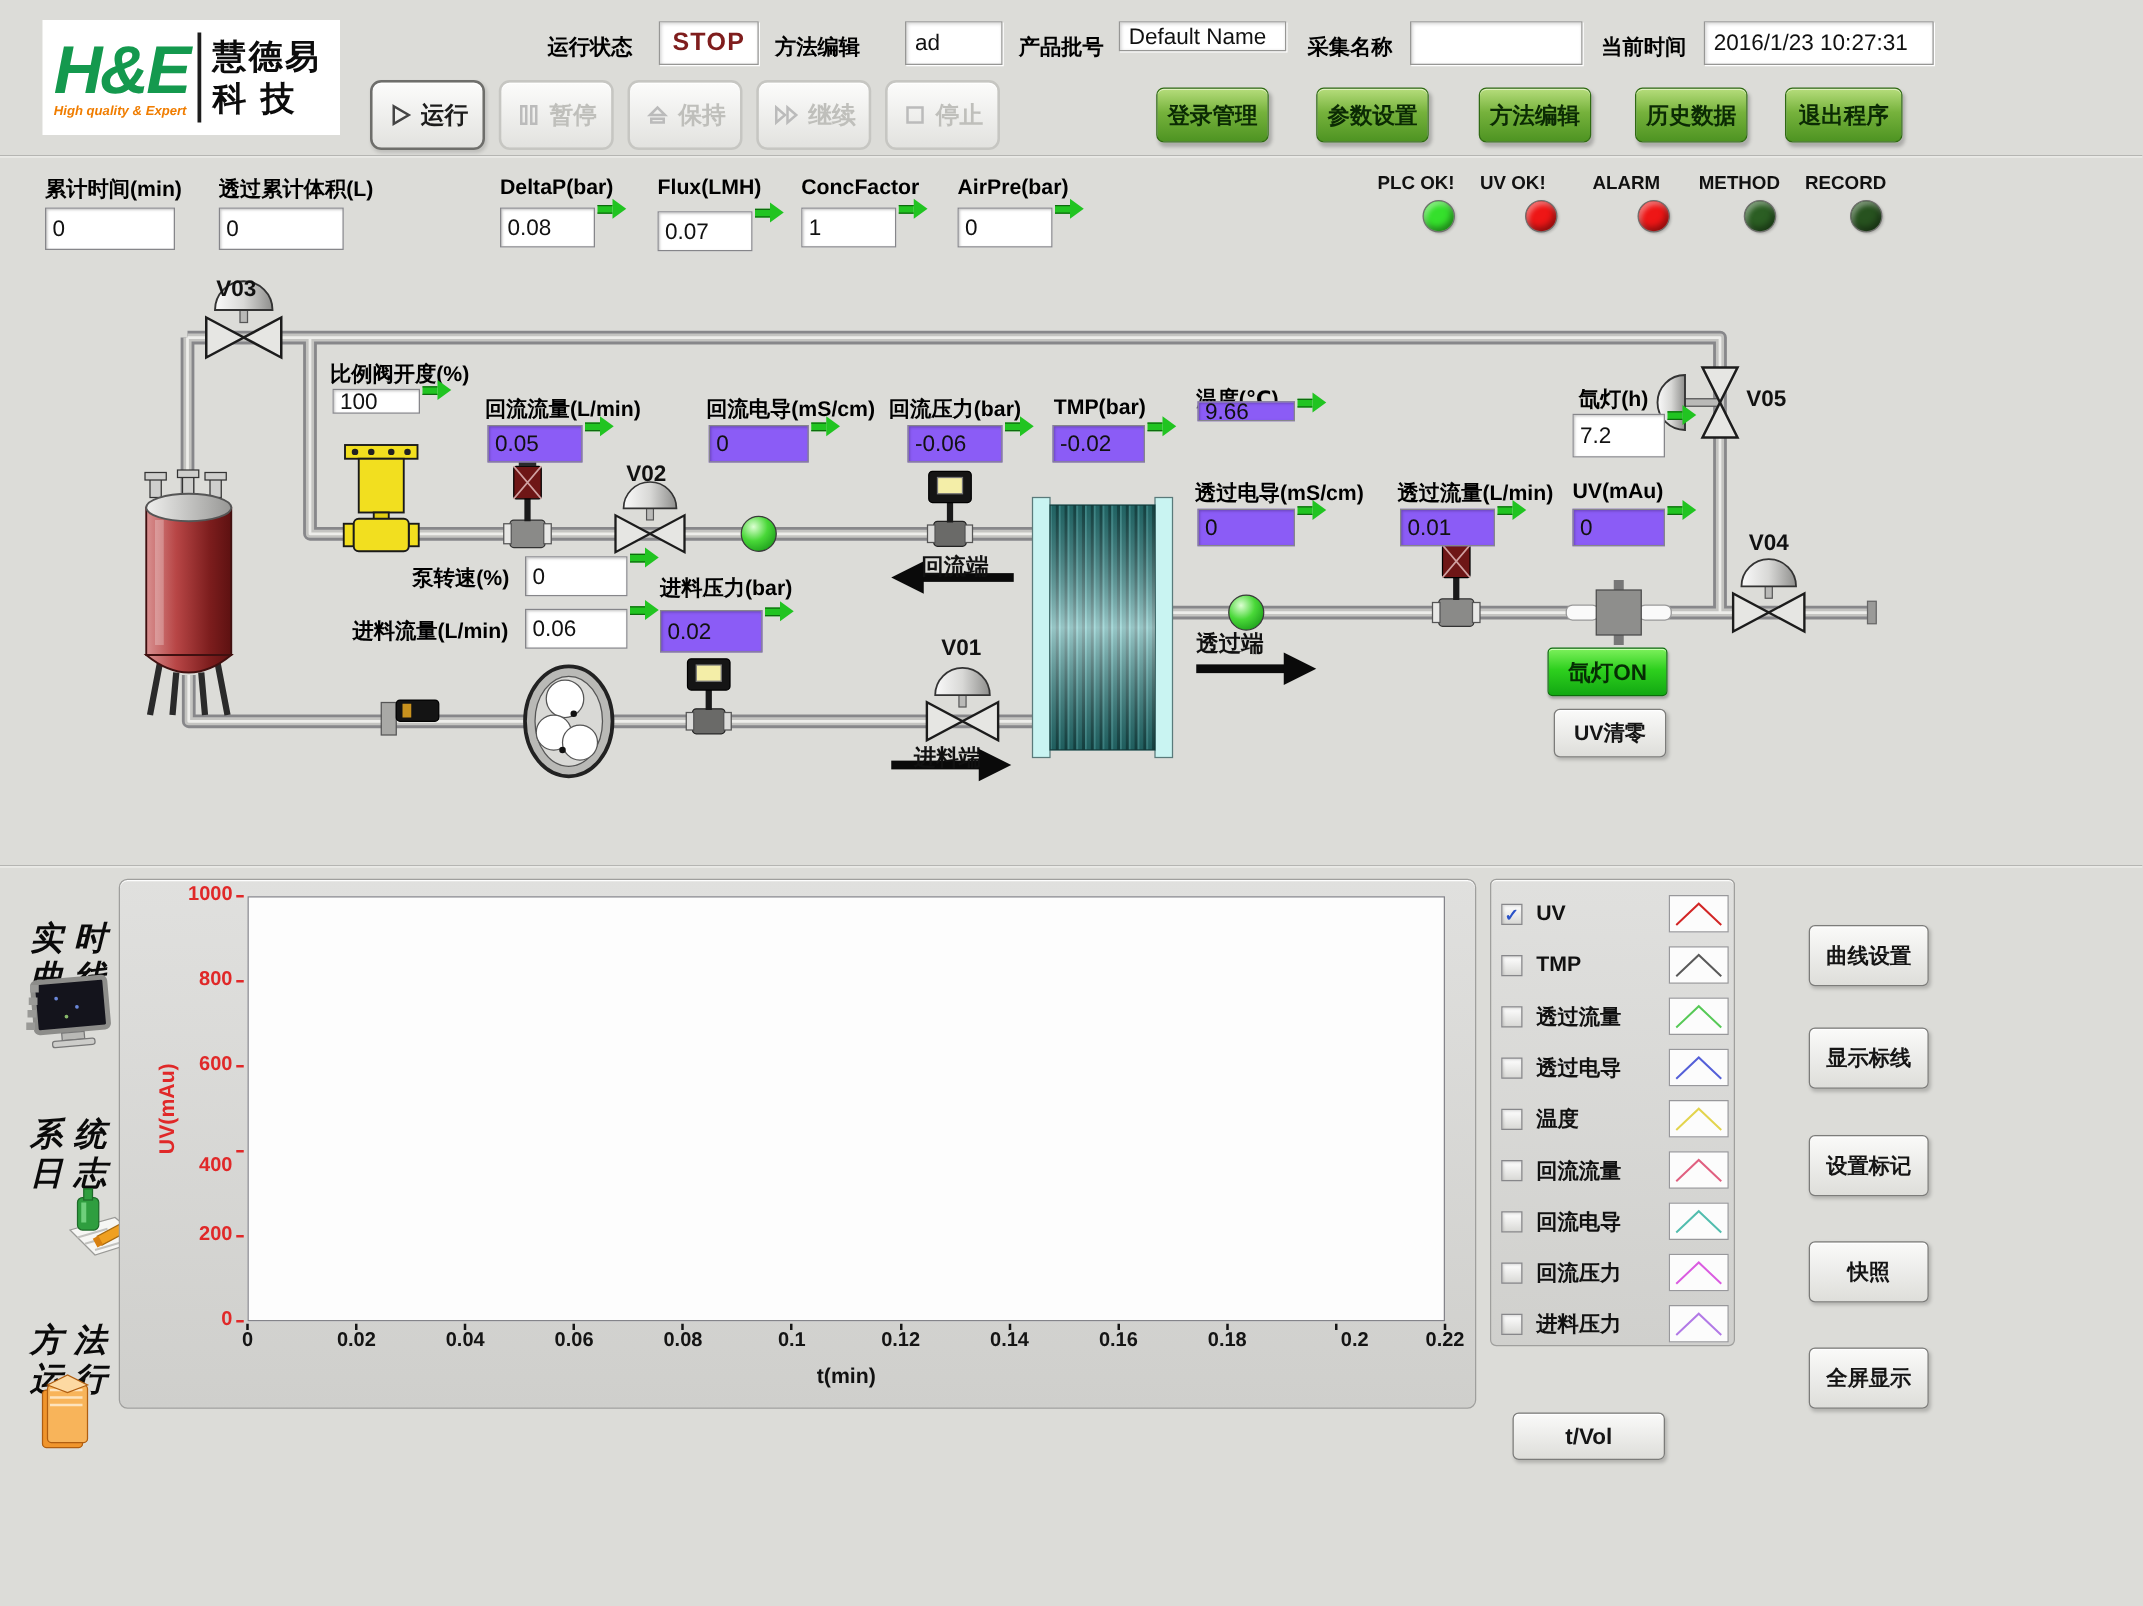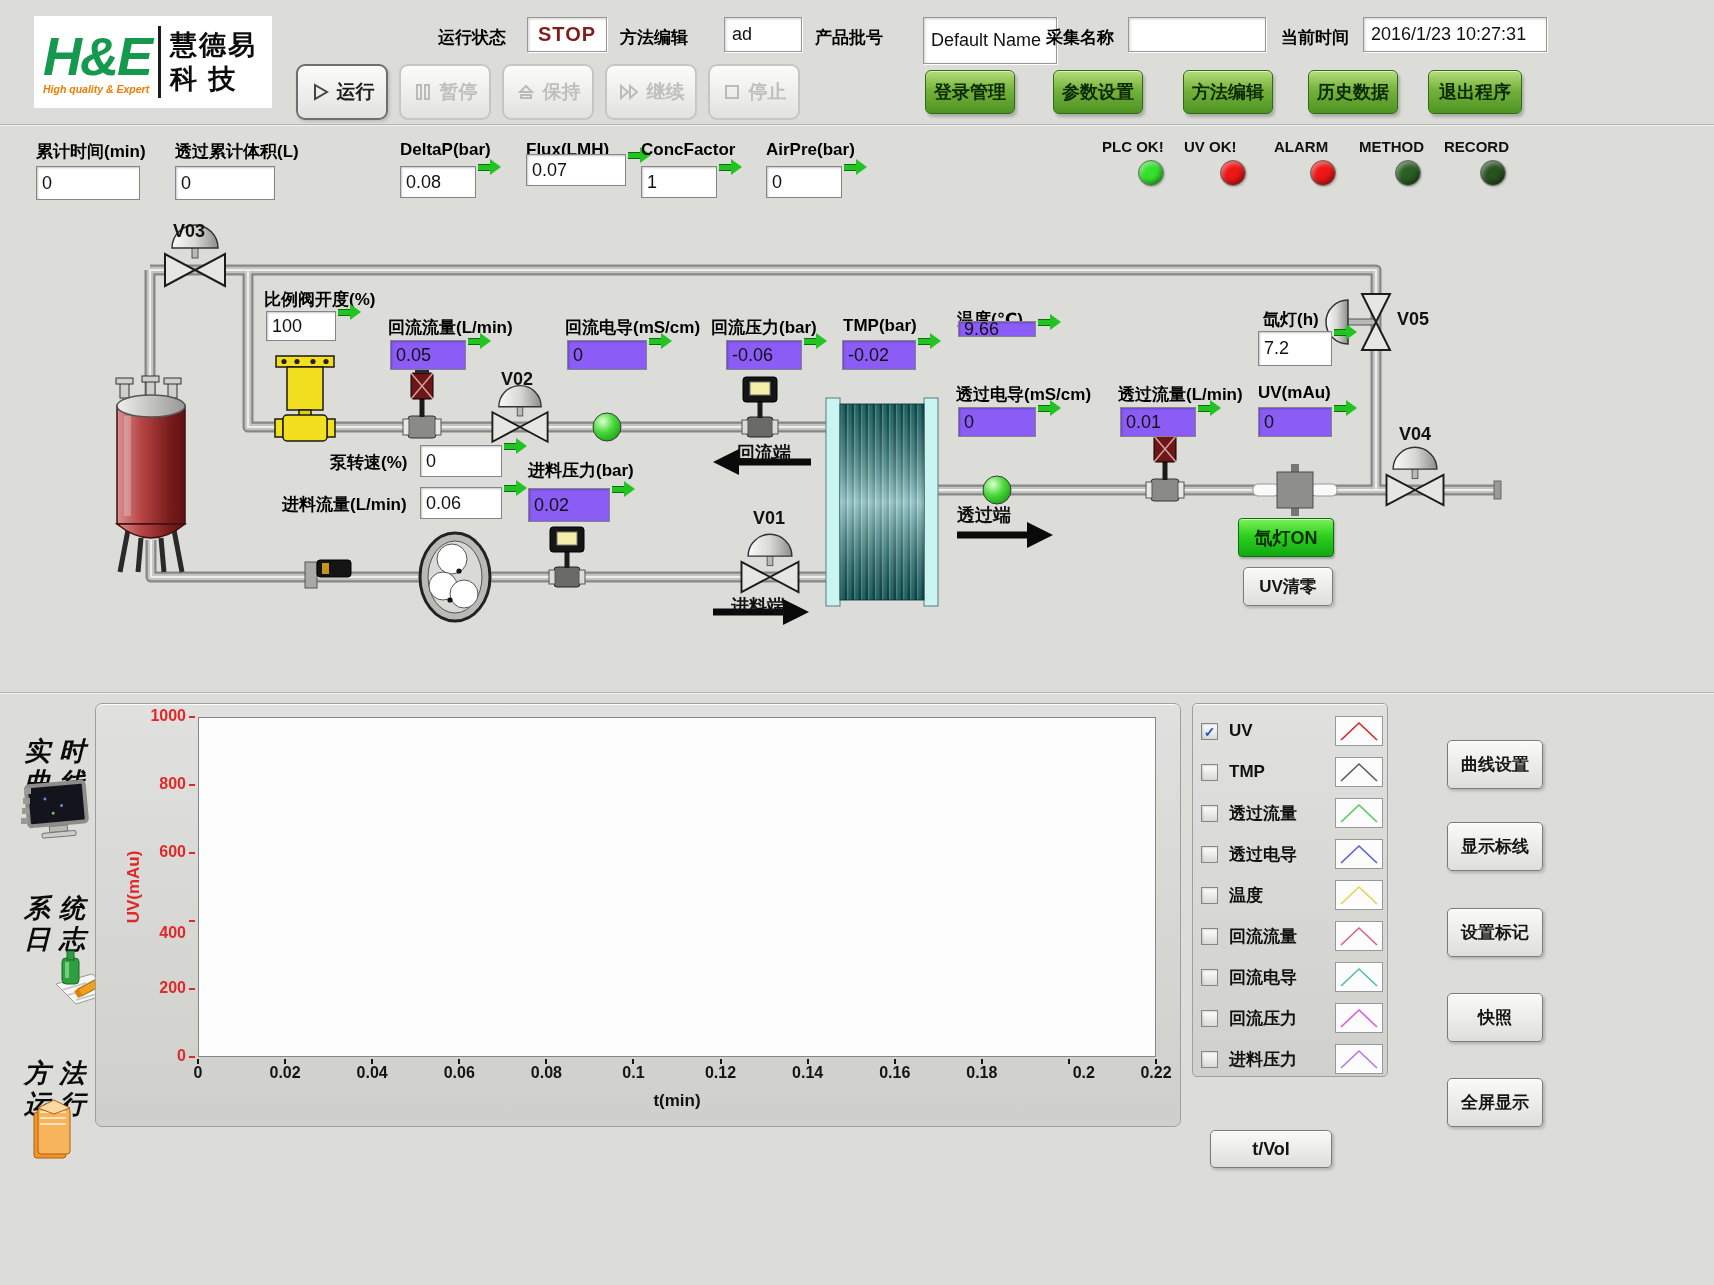--- a/index.html
+++ b/index.html
@@ -60,21 +60,21 @@
 
 <div class="lbl" style="left:438px;top:26px">运行状态</div>
 <div class="hbox" style="left:527px;top:17px;width:80px;height:35px;justify-content:center">
     <span class="stopval">STOP</span>
   </div>
 
 <div class="lbl" style="left:620px;top:26px">方法编辑</div>
 <div class="hbox" style="left:724px;top:17px;width:78px;height:35px">ad</div>
 
 <div class="lbl" style="left:815px;top:26px">产品批号</div>
-<div class="hbox" style="left:923px;top:17px;width:134px;height:47px">Default Name</div>
+<div class="hbox" style="left:895px;top:17px;width:134px;height:24px">Default Name</div>
 
 <div class="lbl" style="left:1046px;top:26px">采集名称</div>
 <div class="hbox" style="left:1128px;top:17px;width:138px;height:35px"></div>
 
 <div class="lbl" style="left:1281px;top:26px">当前时间</div>
 <div class="hbox" style="left:1363px;top:17px;width:184px;height:35px">2016/1/23 10:27:31</div>
 
 <div class="runbtn" style="left:296px;top:64px">
   <svg width="20" height="20">
       <polygon points="5,3 17,10 5,17" fill="none" stroke="#444" stroke-width="2"></polygon>
@@ -123,21 +123,21 @@
 <div class="lbl" style="left:175px;top:140px">透过累计体积(L)</div>
 <div class="field" style="left:175px;top:166px;width:100px;height:34px">0</div>
 
 <div class="lbl" style="left:400px;top:140px">DeltaP(bar)</div>
 <div class="field" style="left:400px;top:166px;width:76px;height:32px">
     <span>0.08</span>
     <span class="flag"></span>
   </div>
 
 <div class="lbl" style="left:526px;top:140px">Flux(LMH)</div>
-<div class="field" style="left:526px;top:154px;width:100px;height:32px">
+<div class="field" style="left:526px;top:169px;width:76px;height:32px">
     <span>0.07</span>
     <span class="flag"></span>
   </div>
 
 <div class="lbl" style="left:641px;top:140px">ConcFactor</div>
 <div class="field" style="left:641px;top:166px;width:76px;height:32px">
     <span>1</span>
     <span class="flag"></span>
   </div>
 
@@ -335,21 +335,21 @@
 <div class="vlabel" style="left:501px;top:369px">V02</div>
 <div class="vlabel" style="left:753px;top:508px">V01</div>
 <div class="vlabel" style="left:1399px;top:424px">V04</div>
 <div class="vlabel" style="left:1397px;top:309px">V05</div>
 
 <div class="portlbl" style="left:737px;top:441px">回流端</div>
 <div class="portlbl" style="left:957px;top:503px">透过端</div>
 <div class="portlbl" style="left:731px;top:594px">进料端</div>
 
 <div class="lbl" style="left:264px;top:288px">比例阀开度(%)</div>
-<div class="field" style="left:266px;top:311px;width:70px;height:30px">
+<div class="field" style="left:266px;top:311px;width:70px;height:20px">
     <span>100</span>
     <span class="flag"></span>
   </div>
 
 <div class="lbl" style="left:388px;top:316px">回流流量(L/min)</div>
 <div class="field green" style="left:390px;top:340px;width:76px;height:30px">
     <span>0.05</span>
     <span class="flag"></span>
   </div>
 

